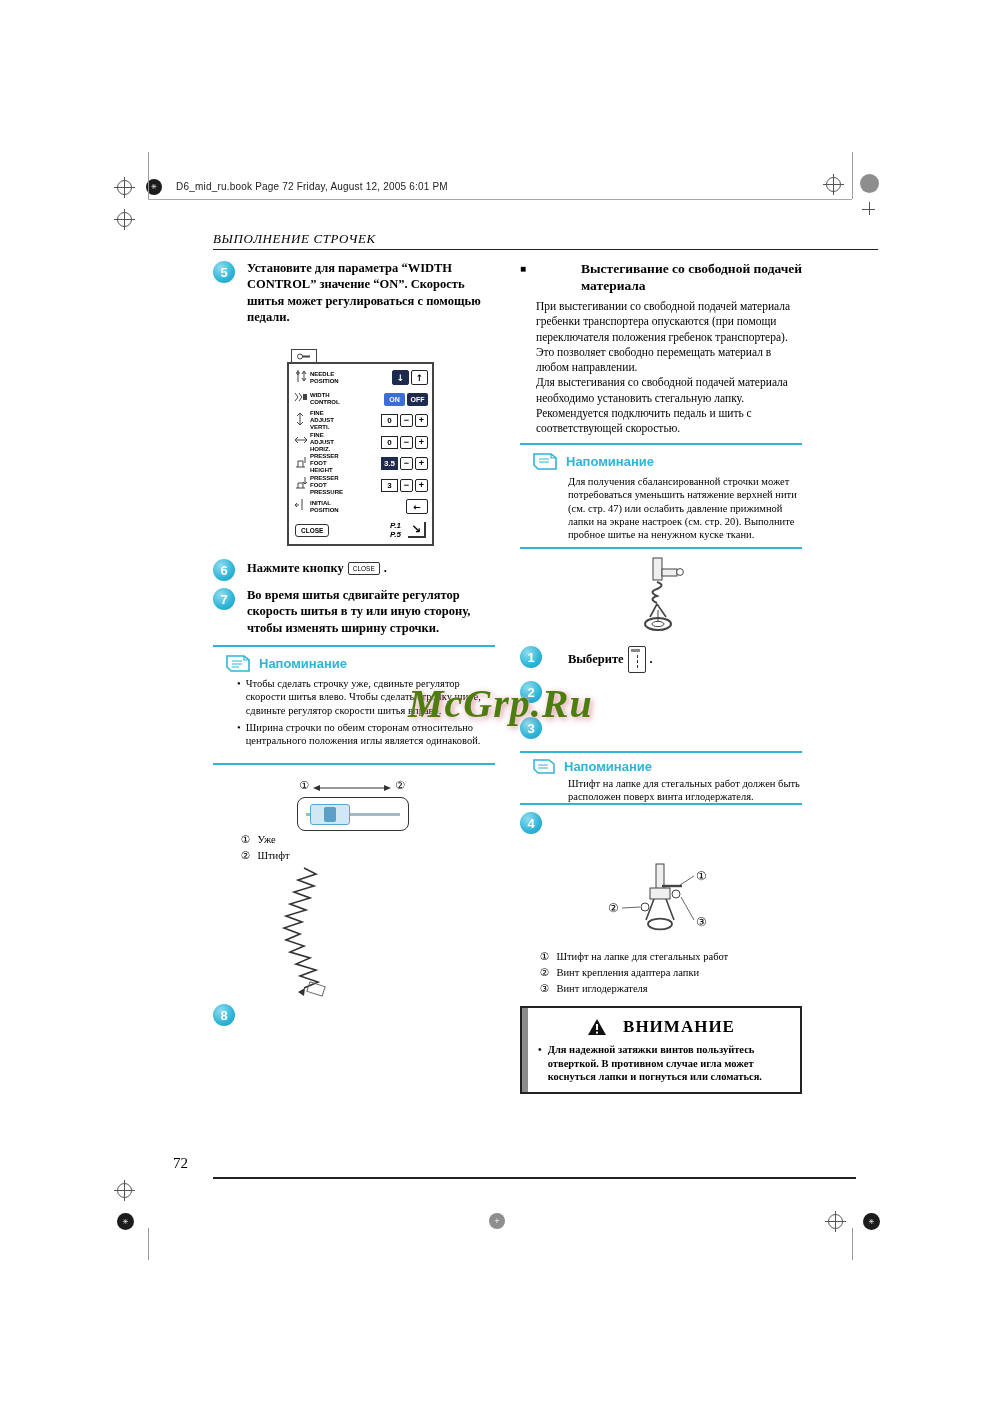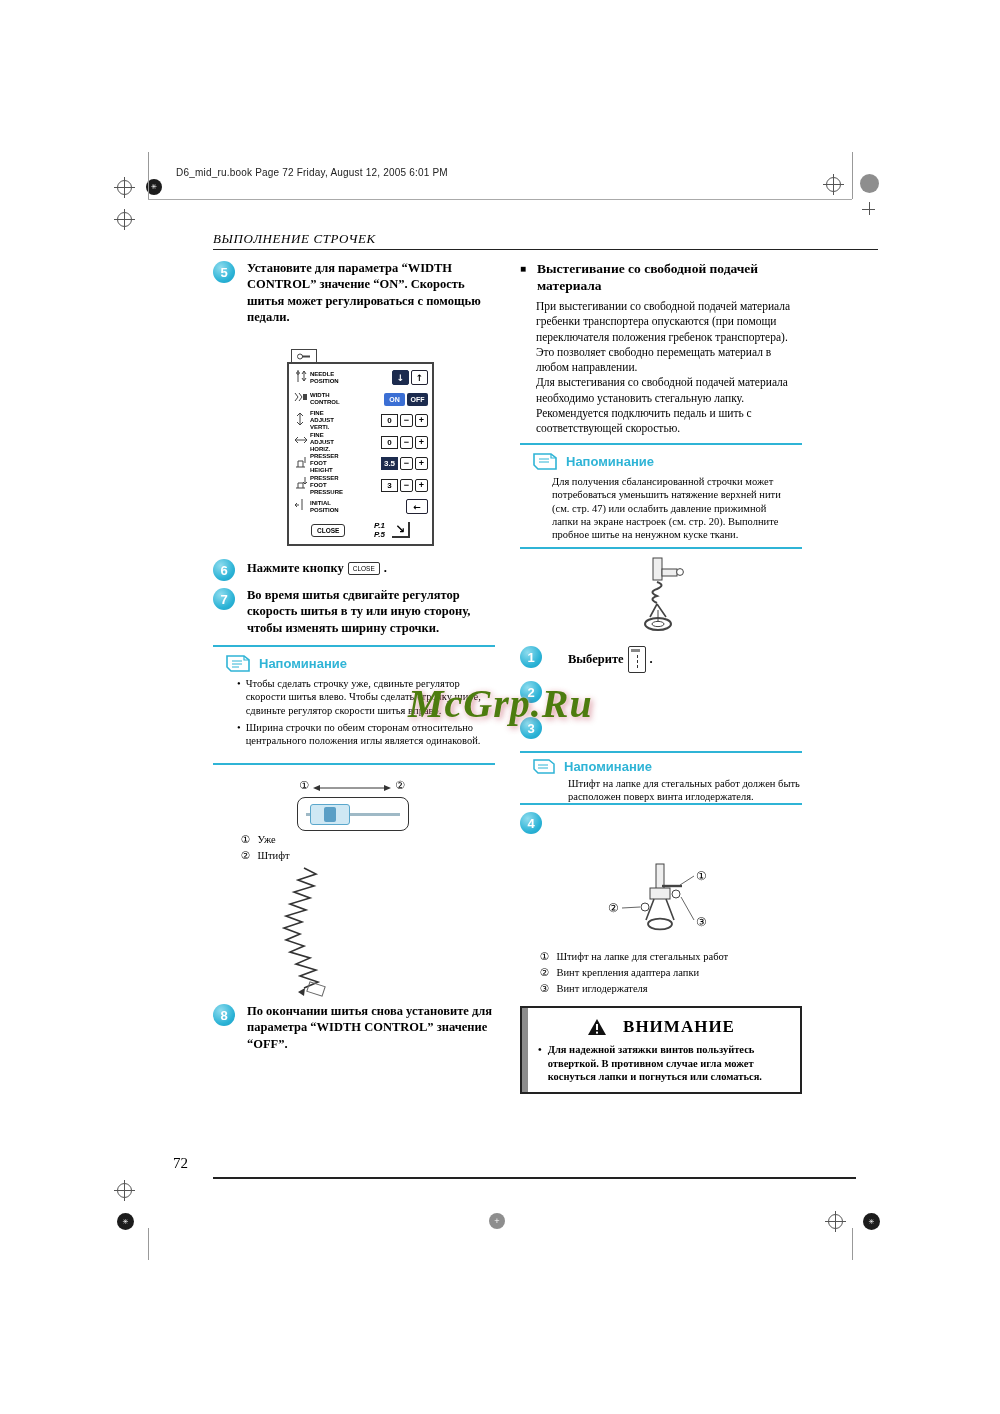--- a/index.html
+++ b/index.html
@@ -33,21 +33,21 @@
   
   .stepnum {
     position:absolute; width:22px; height:22px; border-radius:50%;
     background:radial-gradient(circle at 35% 30%, #8fdcee, #2cb3d6 62%, #169dc4);
     color:#fff; font:bold 13px "Liberation Sans", sans-serif;
     display:flex; align-items:center; justify-content:center;
   }
   .steptxt { position:absolute; font-weight:bold; font-size:12.5px; line-height:1.3; }
   .steprow { position:absolute; font-weight:bold; font-size:12.5px; display:flex; align-items:center; }
   .bodytxt { position:absolute; font-size:11.5px; line-height:1.33; white-space:pre-line; }
-  .sectitle { position:absolute; font-weight:bold; font-size:13.5px; line-height:1.25; }
+  .sectitle { position:absolute; font-weight:bold; font-size:13.5px; line-height:1.25;margin-left:44px; }
   .secsquare { position:absolute; font-size:10px; line-height:1; }
 
   
   .rembox { position:absolute; border-top:2px solid #2fb4d6; border-bottom:2px solid #2fb4d6;
             padding:6px 6px 6px 12px; background:#fff; }
   .remhead { display:flex; align-items:center; gap:8px; margin-bottom:4px; }
   .remtitle { color:#2fb4d6; font:bold 13px "Liberation Sans", sans-serif; }
   .remtext { font-size:10.5px; line-height:1.27; }
   .rembul { display:flex; gap:5px; font-size:10.5px; line-height:1.27; margin:0 0 4px 12px; }
   .rembul .b { flex:0 0 auto; }
@@ -64,21 +64,21 @@
           display:flex; align-items:center; justify-content:center; font:bold 9px "DejaVu Sans", sans-serif; }
   .nbtn.dark { background:#1c2b4e; color:#fff; border-color:#1c2b4e; }
   .onoff { width:21px; height:13px; border-radius:2px; font:bold 7px/13px "Liberation Sans", sans-serif;
            text-align:center; color:#fff; }
   .on { background:#3b6fd4; } .off { background:#1c2b4e; }
   .vbox { min-width:17px; height:13px; border:1px solid #222; background:#fff;
           font:bold 8px/12px "Liberation Sans", sans-serif; text-align:center; padding:0 1px; }
   .vbox.sel { background:#1c2b4e; color:#fff; border-color:#1c2b4e; }
   .pm { width:13px; height:13px; border:1px solid #222; border-radius:2px; background:#fff;
         font:bold 9px/11px "Liberation Sans", sans-serif; text-align:center; }
-  .pbottom { position:absolute; left:0; right:0; bottom:0; height:28px; display:flex; align-items:center; padding:0 22px; }
+  .pbottom { position:absolute; left:0; right:0; bottom:0; height:28px; display:flex; align-items:center; padding:0 6px; }
   .pclose { border:1.5px solid #333; border-radius:3px; background:#fff; padding:2px 5px;
             font:bold 6.5px "Liberation Sans", sans-serif; }
   .pstack { margin-left:auto; text-align:right; font:bold italic 8px/1.15 "Liberation Sans", sans-serif; }
   .corner { margin-left:7px; width:18px; height:16px; display:flex; align-items:center; justify-content:center;
             font:bold 12px "DejaVu Sans", sans-serif; border-right:2px solid #333; border-bottom:2px solid #333; }
 
   
   .inline-key { display:inline-block; border:1.2px solid #333; border-radius:2px; padding:2px 4px;
                 font:6.5px "Liberation Sans", sans-serif; background:#fff; margin:0 4px; }
   .stitch-key { display:inline-block; width:18px; height:27px; border:1.2px solid #333; border-radius:2px;
@@ -124,21 +124,21 @@
   <div class="mark-dot" style="left:489px;top:1213px;width:16px;height:16px;background:#8e8e8e">+</div>
   <div class="mark-reg" style="left:828px;top:1214px"></div>
   <div class="mark-dot" style="left:863px;top:1213px;width:17px;height:17px;background:#1c1c1c">✳</div>
 
   <div class="tick-v" style="left:148px;top:152px;height:47px"></div>
   <div class="tick-v" style="left:852px;top:152px;height:47px"></div>
   <div class="tick-v" style="left:148px;top:1228px;height:32px"></div>
   <div class="tick-v" style="left:852px;top:1228px;height:32px"></div>
   <div class="hairline" style="left:148px;top:199px;width:704px"></div>
 
-  <div class="print-header" style="left:176px;top:167px">D6_mid_ru.book  Page 72  Friday, August 12, 2005  6:01 PM</div>
+  <div class="print-header" style="left:176px;top:181px">D6_mid_ru.book  Page 72  Friday, August 12, 2005  6:01 PM</div>
 
   <div class="page-title" style="left:213px;top:231px">ВЫПОЛНЕНИЕ СТРОЧЕК</div>
   <div class="title-rule" style="left:213px;top:249px;width:665px"></div>
 
   <div class="stepnum" style="left:213px;top:261px">5</div>
   <div class="steptxt" style="left:247px;top:260px;width:254px">Установите для параметра “WIDTH CONTROL” значение “ON”. Скорость шитья может регулироваться с помощью педали.</div>
 
   <div class="panel-tab" style="left:291px;top:349px">
     <svg width="16" height="9">
       <circle cx="4" cy="4.5" r="2.5" fill="none" stroke="#444"></circle>
@@ -312,40 +312,39 @@
     <span>Штифт</span>
   </div>
 
   <svg class="abs" style="left:264px;top:864px" width="76" height="136">
     <polyline points="40,4 52,10 34,16 50,22 30,28 46,34 26,40 42,46 22,52 38,58 20,64 36,70 22,76 40,82 26,88 46,94 32,100 52,106 36,112 54,118 40,124" fill="none" stroke="#333" stroke-width="1.6"></polyline>
     <polygon points="34,128 41,124 40,132" fill="#333"></polygon>
     <rect x="44" y="120" width="16" height="10" fill="none" stroke="#666" transform="rotate(18 52 125)"></rect>
   </svg>
 
   <div class="stepnum" style="left:213px;top:1004px">8</div>
-  <div class="steptxt" style="left:247px;top:1003px;width:258px">По окончании шитья снова установите для параметра “WIDTH CONTROL” значение “OFF”.</div>
 
   <span class="secsquare" style="left:520px;top:264px">■</span>
   <div class="sectitle" style="left:537px;top:261px;width:262px">Выстегивание со свободной подачей материала</div>
 
   <div class="bodytxt" style="left:536px;top:299px;width:264px">При выстегивании со свободной подачей материала гребенки транспортера опускаются (при помощи переключателя положения гребенок транспортера). Это позволяет свободно перемещать материал в любом направлении.
 Для выстегивания со свободной подачей материала необходимо установить стегальную лапку.
 Рекомендуется подключить педаль и шить с соответствующей скоростью.</div>
 
   <div class="rembox" style="left:520px;top:443px;width:282px;height:106px">
     <div class="remhead">
       <svg width="26" height="20">
         <path d="M2 3 L19 3 L24 7 L24 18 L6 18 L2 14 Z" fill="#fff" stroke="#2fb4d6" stroke-width="1.6"></path>
         <path d="M19 3 L19 7 L24 7" fill="none" stroke="#2fb4d6" stroke-width="1.2"></path>
         <line x1="7" y1="8" x2="17" y2="8" stroke="#2fb4d6"></line>
         <line x1="7" y1="11" x2="17" y2="11" stroke="#2fb4d6"></line>
       </svg>
       <span class="remtitle">Напоминание</span>
     </div>
-    <div class="remtext" style="margin-left:20px;width:236px">Для получения сбалансированной строчки может потребоваться уменьшить натяжение верхней нити (см. стр. 47) или ослабить давление прижимной лапки на экране настроек (см. стр. 20). Выполните пробное шитье на ненужном куске ткани.</div>
+    <div class="remtext" style="margin-left:36px;width:236px">Для получения сбалансированной строчки может потребоваться уменьшить натяжение верхней нити (см. стр. 47) или ослабить давление прижимной лапки на экране настроек (см. стр. 20). Выполните пробное шитье на ненужном куске ткани.</div>
   </div>
 
   <svg class="abs" style="left:628px;top:556px" width="60" height="88">
     <rect x="25" y="2" width="9" height="22" fill="#efefef" stroke="#444"></rect>
     <rect x="34" y="13" width="15" height="7" fill="#efefef" stroke="#444"></rect>
     <circle cx="52" cy="16" r="3.4" fill="#fff" stroke="#444"></circle>
     <path d="M29 26 q9 3 0 7 q-9 3 0 7 q-9 3 0 7" stroke="#444" fill="none" stroke-width="2"></path>
     <path d="M29 48 l-7 13 M29 48 l9 13" stroke="#444" fill="none" stroke-width="1.6"></path>
     <line x1="30" y1="54" x2="30" y2="66" stroke="#444"></line>
     <ellipse cx="30" cy="68" rx="13" ry="6" fill="none" stroke="#444" stroke-width="2"></ellipse>

